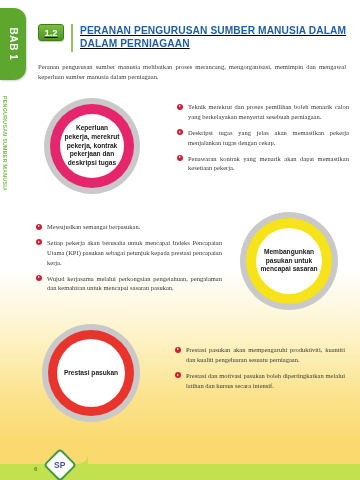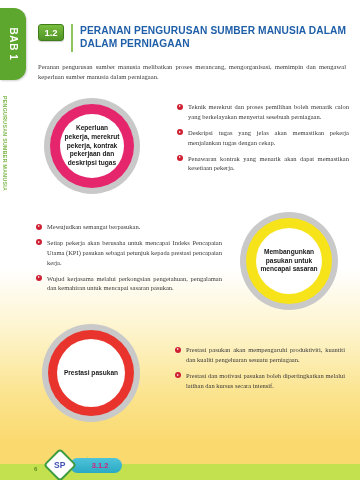--- a/index.html
+++ b/index.html
@@ -67,20 +67,21 @@
 
   
   .header {
     position: absolute;
     left: 38px;
     top: 24px;
     right: 12px;
     display: flex;
     align-items: flex-start;
     gap: 7px;
+    text-decoration: underline;
   }
   .section-badge {
     flex: 0 0 auto;
     width: 26px;
     height: 17px;
     background: linear-gradient(to bottom, #79bd3f, #4f9425);
     border: 1px solid #3f7d1b;
     border-radius: 3px;
     color: #ffffff;
     font-size: 9.5px;
@@ -371,21 +372,18 @@
       <span class="bullet-marker"></span>
       <span class="bullet-text">Prestasi dan motivasi pasukan boleh dipertingkatkan melalui latihan dan kursus secara intensif.</span>
     </div>
   </div>
 
   <div class="footer">
     <div class="footer-green"></div>
     <div class="footer-yellow-block"></div>
     <div class="footer-yellow-right"></div>
     <div class="page-number">6</div>
-    <div class="sp-code-pill">
-      <span class="sp-code-text">3.1.2</span>
-    </div>
     <div class="sp-badge">
       <span class="sp-badge-text">SP</span>
     </div>
   </div>
 
 </div>
 
 </body></html>

